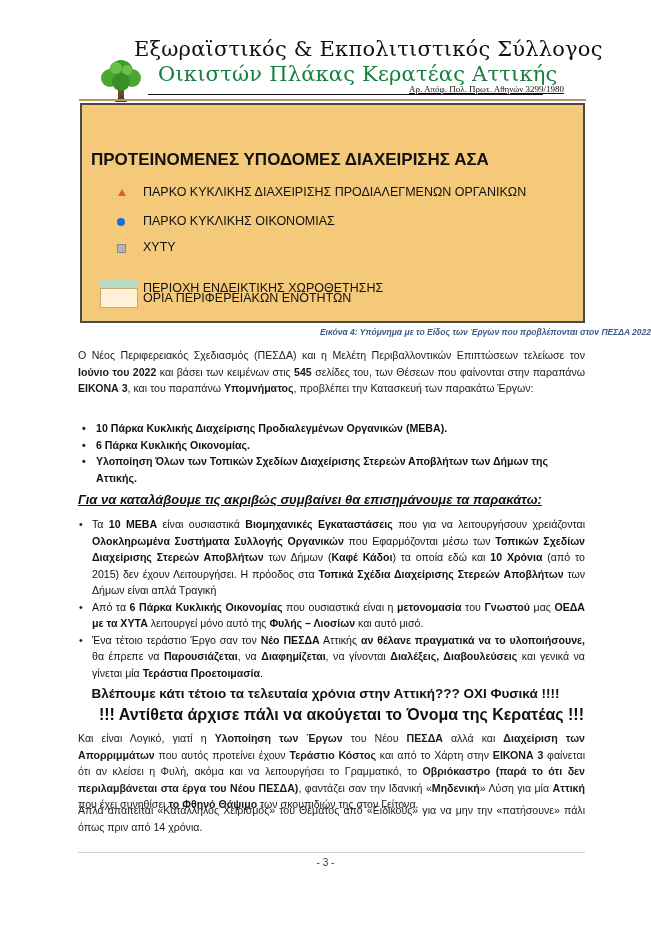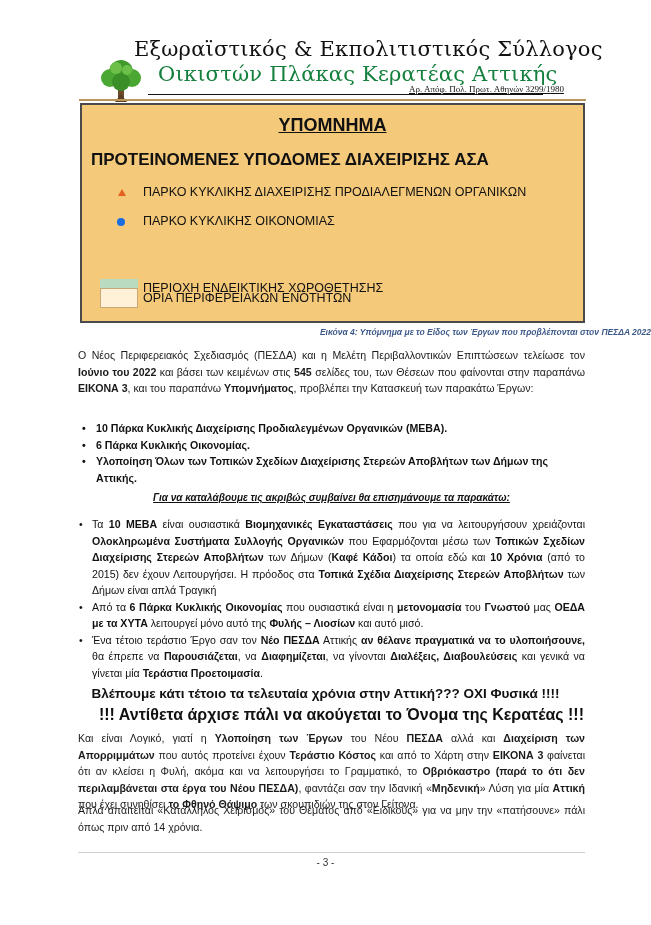--- a/index.html
+++ b/index.html
@@ -26,21 +26,21 @@
   .caption { position:absolute; left:0; width:651px; top:327px; text-align:right; font-style:italic; font-weight:bold; font-size:8.5px; color:#3d5a8a; }
 
   .body-text { position:absolute; left:78px; width:507px; font-size:10.6px; line-height:16.5px; text-align:justify; color:#1a1a1a; }
   .p1 { top:347px; }
   b { font-weight:bold; }
   ul { margin:0; padding:0; list-style:none; }
   .bullets { position:absolute; left:80px; top:420px; width:500px; font-size:10.6px; line-height:16.5px; font-weight:bold; }
   .bullets li { position:relative; padding-left:16px; }
   .bullets li::before { content:"\2022"; position:absolute; left:2px; top:0; }
 
-  .section-title { position:absolute; left:78px; top:492px; width:507px; text-align:center; font-weight:bold; font-style:italic; font-size:10px; text-decoration:underline; white-space:nowrap; }
+  .section-title { position:absolute; left:78px; top:492px; width:507px; font-weight:bold; font-style:italic; font-size:13px; text-decoration:underline; white-space:nowrap; }
   .bullets2 { position:absolute; left:78px; top:516px; width:507px; font-size:10.6px; line-height:16.5px; text-align:justify; }
   .bullets2 li { position:relative; padding-left:14px; margin-bottom:0; }
   .bullets2 li::before { content:"\2022"; position:absolute; left:1px; top:0; }
 
   .headline1 { position:absolute; left:0; width:651px; top:686px; text-align:center; font-weight:bold; font-size:13.5px; }
   .headline2 { position:absolute; left:0; width:651px; top:706px; text-align:center; font-weight:bold; font-size:16px;padding-left:16px; }
   .p2 { top:730px; }
   .p3 { top:802px; font-weight:normal; }
 
   .footer-rule { position:absolute; left:78px; top:852px; width:507px; border-top:1px solid #cfcfcf; }
@@ -61,30 +61,33 @@
     <circle cx="30" cy="14" r="5" fill="#6cc04a"></circle>
   </svg>
   <div class="org-line1">Εξωραϊστικός &amp; Εκπολιτιστικός Σύλλογος</div>
   <div class="org-line2">Οικιστών Πλάκας Κερατέας Αττικής</div>
   <div class="reg-rule"></div>
   <div class="reg">Αρ. Απόφ. Πολ. Πρωτ. Αθηνών 3299/1980</div>
   <div class="header-bar"></div>
 </div>
 
 <div class="legend">
-  <div class="legend-title">ΥΠΟΜΝΗΜΑ</div>
   <div class="legend-sub">ΠΡΟΤΕΙΝΟΜΕΝΕΣ ΥΠΟΔΟΜΕΣ ΔΙΑΧΕΙΡΙΣΗΣ ΑΣΑ</div>
 
   <div class="legend-item" style="top:78px;">
     <span class="tri"></span>
     <span class="lbl">ΠΑΡΚΟ ΚΥΚΛΙΚΗΣ ΔΙΑΧΕΙΡΙΣΗΣ ΠΡΟΔΙΑΛΕΓΜΕΝΩΝ ΟΡΓΑΝΙΚΩΝ</span>
   </div>
   <div class="legend-item" style="top:107px;">
     <span class="dot"></span>
     <span class="lbl">ΠΑΡΚΟ ΚΥΚΛΙΚΗΣ ΟΙΚΟΝΟΜΙΑΣ</span>
+  </div>
+  <div class="legend-item" style="top:133px;">
+    <span class="sq"></span>
+    <span class="lbl">ΧΥΤΥ</span>
   </div>
   <div class="legend-item" style="top:174px;">
     <span class="swatch-green"></span>
     <span class="lbl">ΠΕΡΙΟΧΗ ΕΝΔΕΙΚΤΙΚΗΣ ΧΩΡΟΘΕΤΗΣΗΣ</span>
   </div>
   <div class="legend-item" style="top:184px;">
     <span class="swatch-cream"></span>
     <span class="lbl">ΟΡΙΑ ΠΕΡΙΦΕΡΕΙΑΚΩΝ ΕΝΟΤΗΤΩΝ</span>
   </div>
 </div>

